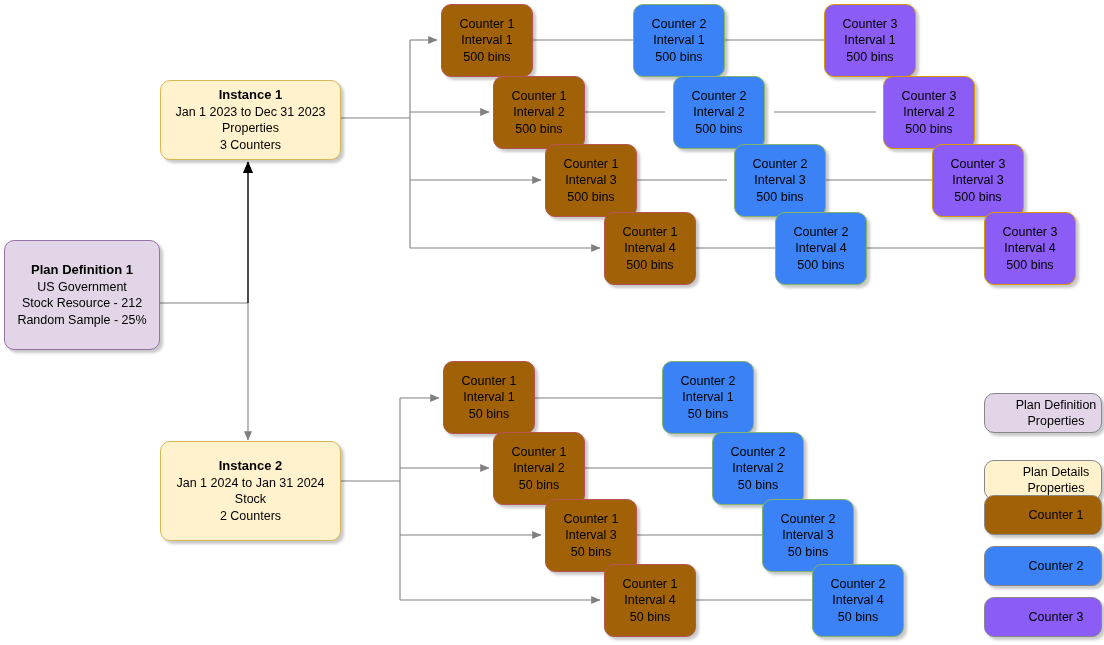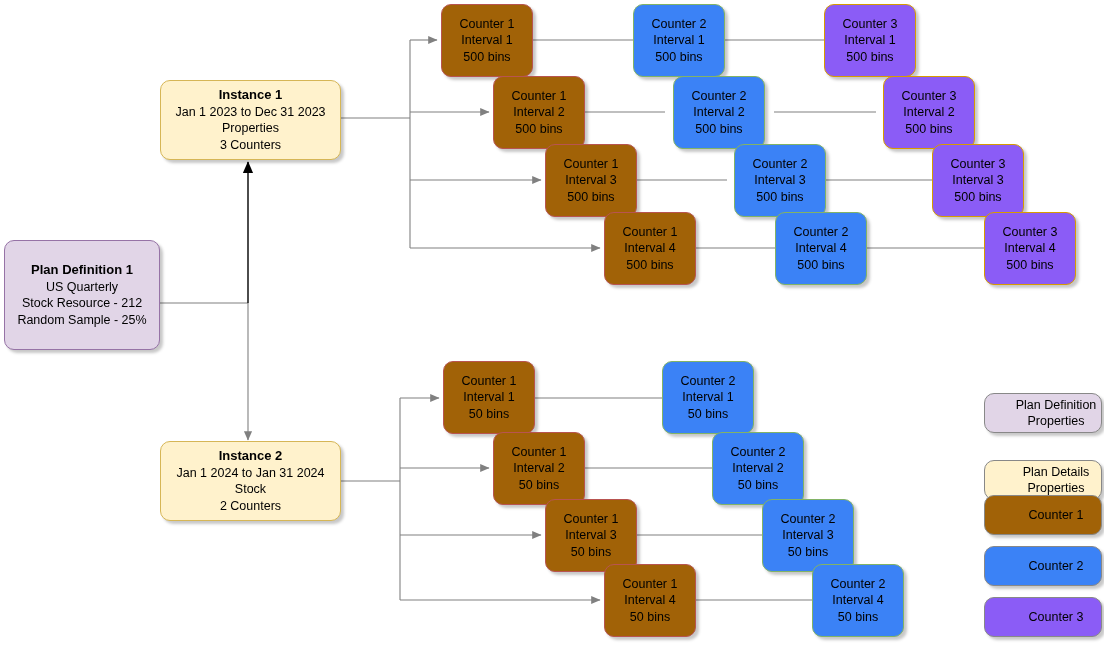--- a/index.html
+++ b/index.html
@@ -113,33 +113,33 @@
 
       <path d="M534,398 L662,398"></path>
       <path d="M584,468 L712,468"></path>
       <path d="M636,535 L762,535"></path>
       <path d="M696,600 L812,600"></path>
     </g>
   </svg>
 
   <div class="node n-plan" style="left:4px; top:240px; width:156px; height:110px;">
     <span class="ln bold">Plan Definition 1</span>
-    <span class="ln">US Quarterly</span>
+    <span class="ln">US Government</span>
     <span class="ln">Stock Resource - 212</span>
     <span class="ln">Random Sample - 25%</span>
   </div>
 
   <div class="node n-detail" style="left:160px; top:80px; width:181px; height:80px;">
     <span class="ln bold">Instance 1</span>
     <span class="ln">Jan 1 2023 to Dec 31 2023</span>
     <span class="ln">Properties</span>
     <span class="ln">3 Counters</span>
   </div>
 
-  <div class="node n-detail" style="left:160px; top:441px; width:181px; height:80px;">
+  <div class="node n-detail" style="left:160px; top:441px; width:181px; height:100px;">
     <span class="ln bold">Instance 2</span>
     <span class="ln">Jan 1 2024 to Jan 31 2024</span>
     <span class="ln">Stock</span>
     <span class="ln">2 Counters</span>
   </div>
 
   <div class="node n-c1" style="left:441px; top:4px; width:92px; height:73px;">
     <span class="ln">Counter 1</span>
     <span class="ln">Interval 1</span>
     <span class="ln">500 bins</span>

